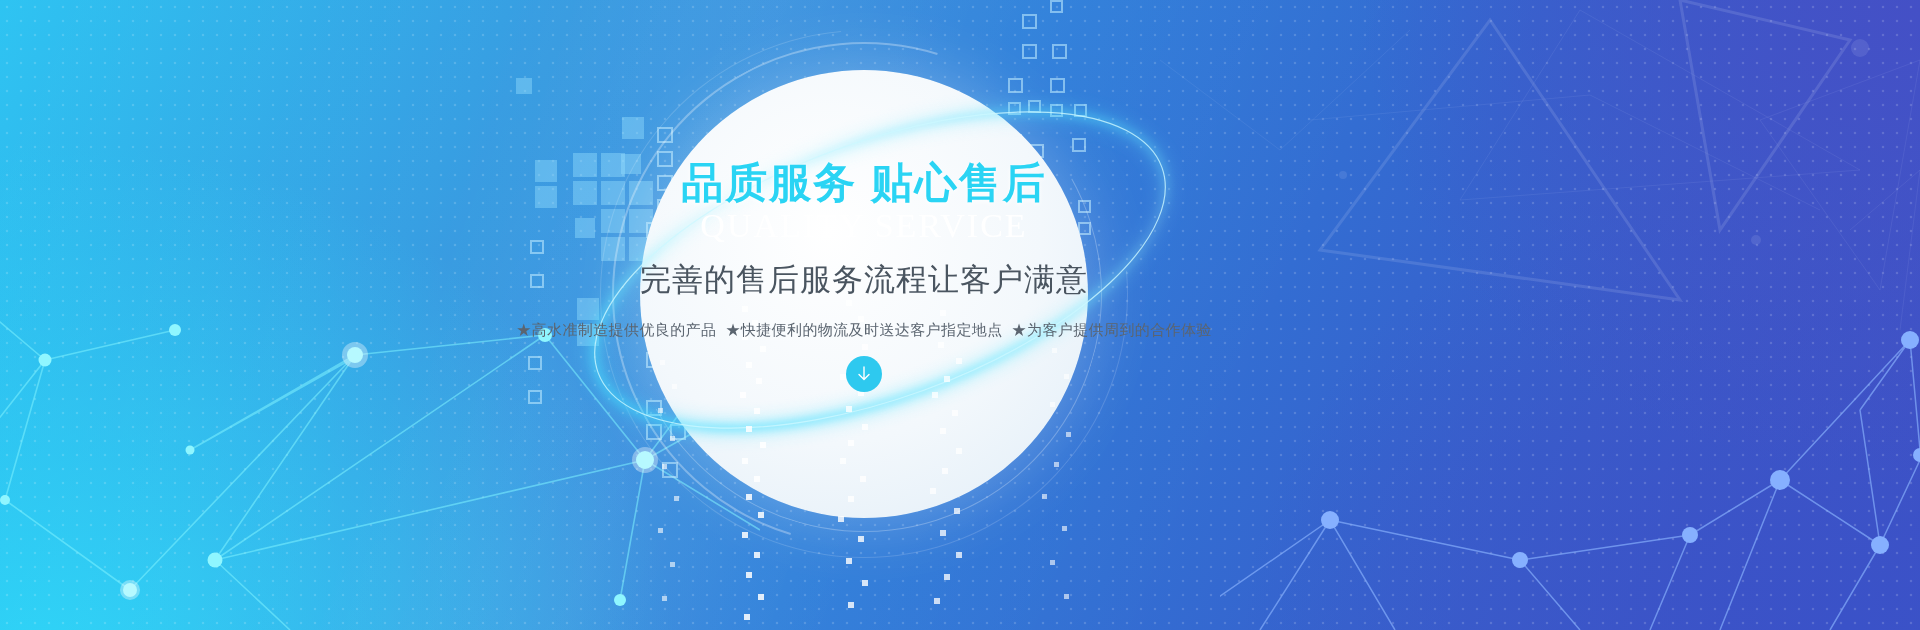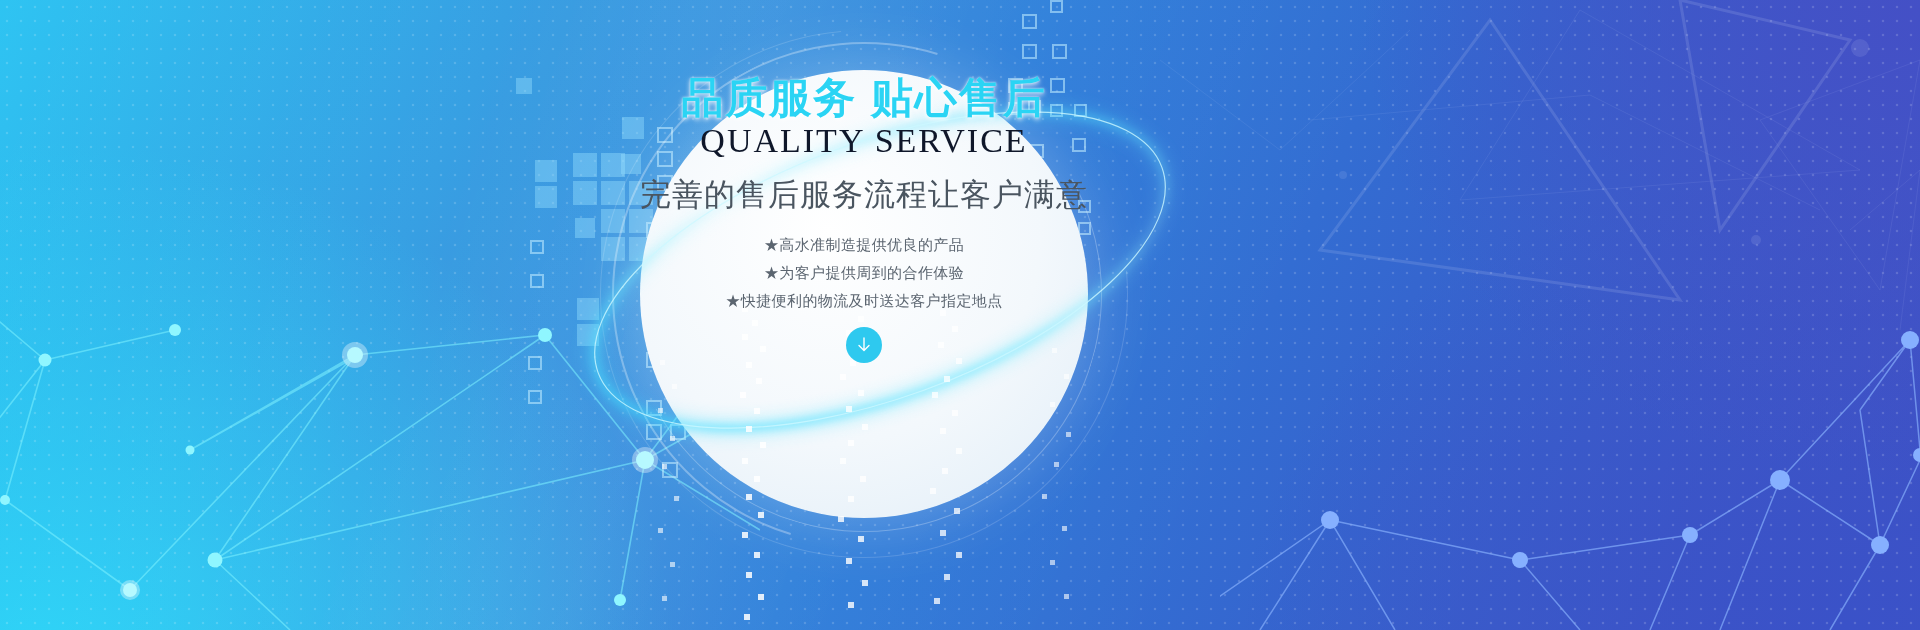--- a/index.html
+++ b/index.html
@@ -94,38 +94,39 @@
   .streams{ position:absolute; left:600px; top:300px; width:540px; height:330px; }
 
   
   .content{
     position:absolute; left:640px; top:70px;
     width:448px; height:448px;
     display:flex; flex-direction:column; align-items:center;
     text-align:center;
   }
   .title-main{
+    margin-top:85px;
     font-size:42px; font-weight:bold; letter-spacing:2px;
     color:#2ad4f4;
     text-shadow:0 2px 5px rgba(255,255,255,.9), 0 0 2px rgba(255,255,255,.8);
     white-space:nowrap;
   }
   .title-en{
     margin-top:-4px;
     font-family:"Liberation Serif", serif;
     font-size:34px; font-weight:normal; letter-spacing:2px;
-    color:#0f172a;
+    color:#ffffff;
     white-space:nowrap;
   }
   .subtitle{
     margin-top:14px;
     font-size:31px; color:#4a5560; letter-spacing:1px;
     white-space:nowrap;
   }
-  .bullets{ margin-top:20px; display:flex; flex-direction:column; gap:9px; }
+  .bullets{ margin-top:20px; display:flex; flex-direction:row; gap:9px; }
   .bullet{
     font-size:15px; color:#5b6570; letter-spacing:.4px; white-space:nowrap;
   }
   .scroll-btn{
     margin-top:16px;
     width:36px; height:36px; border-radius:50%;
     background:#2ec9ef;
     display:flex; align-items:center; justify-content:center;
     cursor:pointer;
   }
@@ -386,22 +387,22 @@
     </g>
   </svg>
 
   <div class="content">
     <div class="title-main">品质服务 贴心售后</div>
     <div class="title-en">QUALITY SERVICE</div>
     <div class="subtitle">完善的售后服务流程让客户满意</div>
 
     <div class="bullets">
       <div class="bullet">★高水准制造提供优良的产品</div>
+      <div class="bullet">★快捷便利的物流及时送达客户指定地点</div>
       <div class="bullet">★为客户提供周到的合作体验</div>
-      <div class="bullet">★快捷便利的物流及时送达客户指定地点</div>
     </div>
 
     <div class="scroll-btn">
       <svg width="20" height="20" viewBox="0 0 20 20">
         <path d="M10 3 L10 15 M5 10.5 L10 15.5 L15 10.5" fill="none" stroke="#ffffff" stroke-width="1.4" stroke-linecap="round" stroke-linejoin="round"></path>
       </svg>
     </div>
   </div>
 
 </div>

